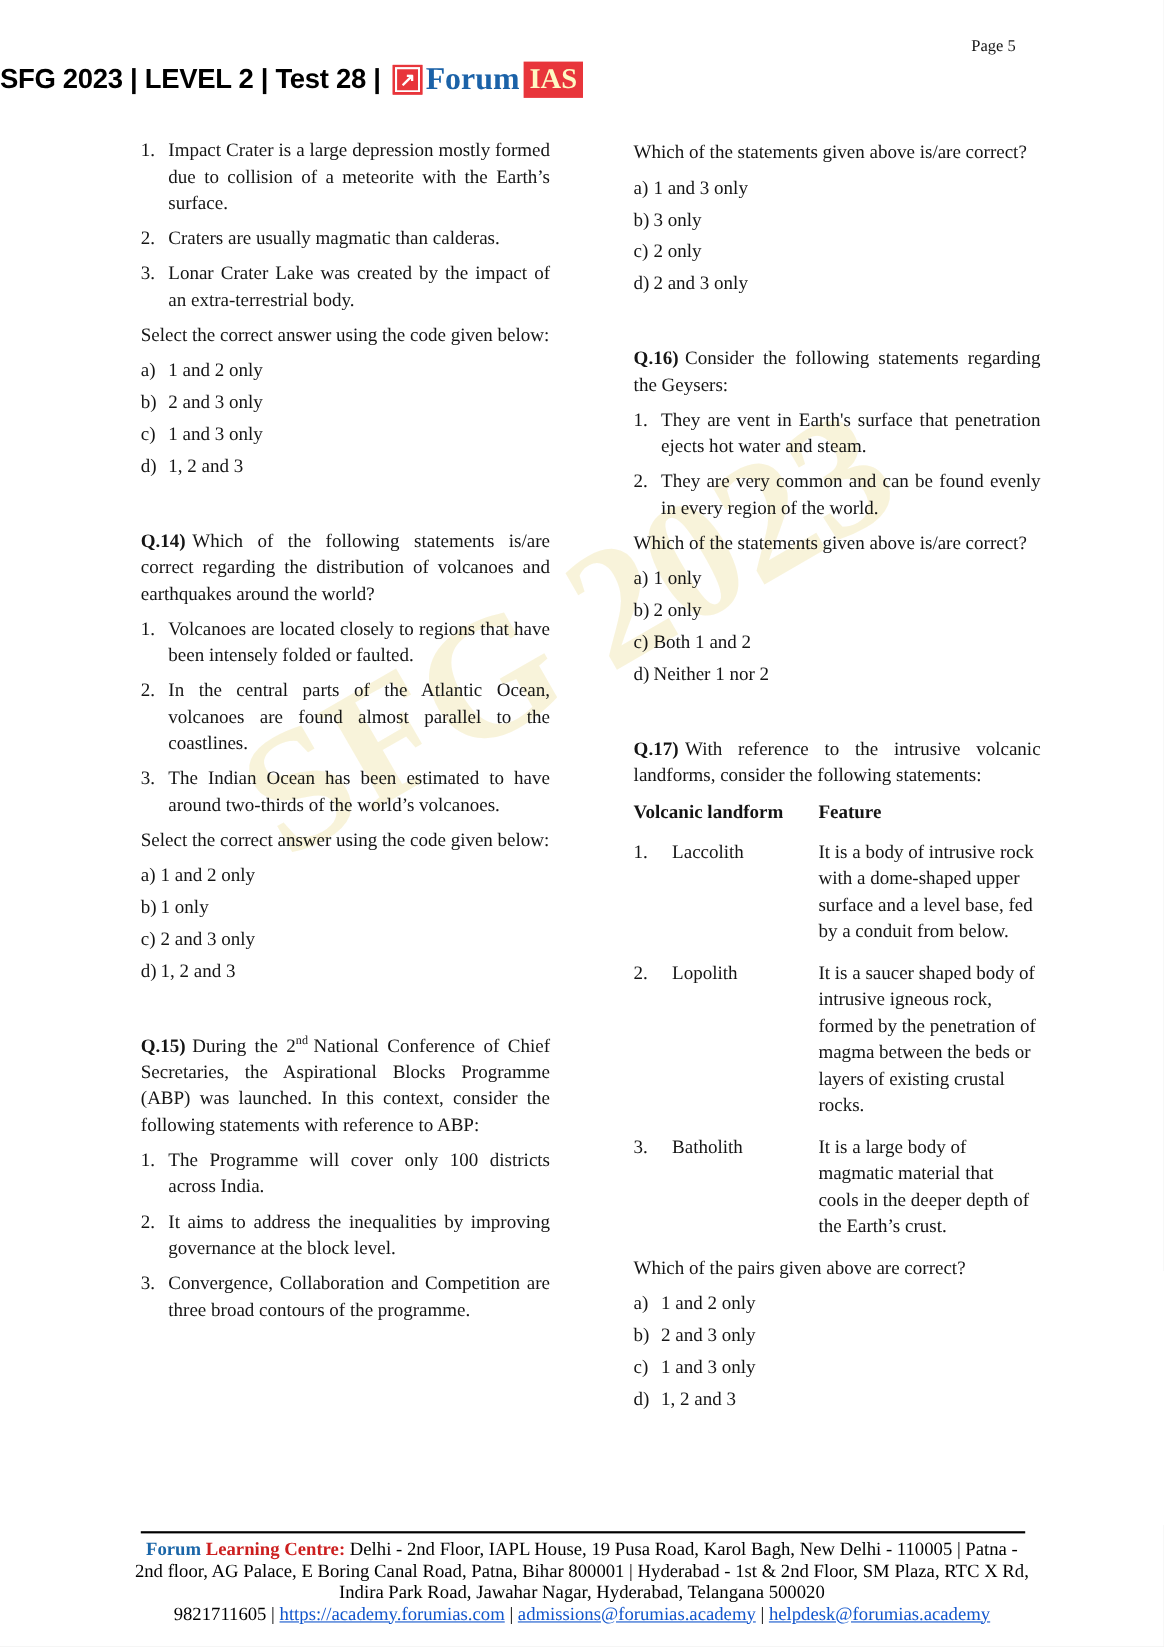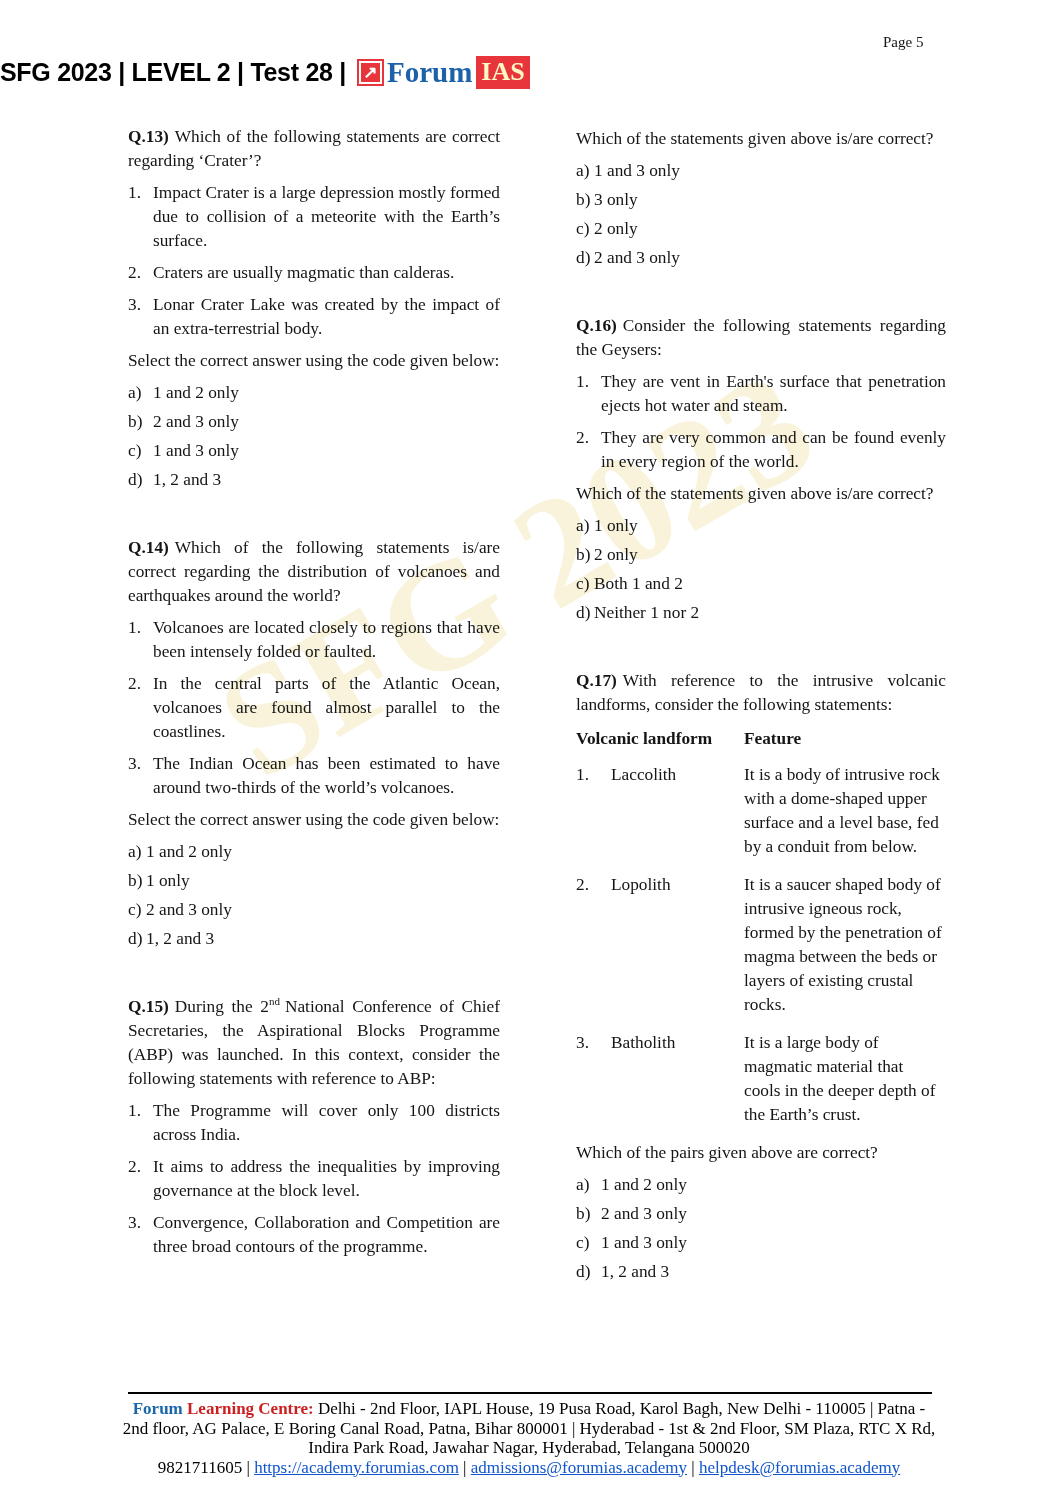--- a/index.html
+++ b/index.html
@@ -86,21 +86,20 @@
     <span class="logo">
       <span class="logo-arrow">↗</span>
       <span class="logo-name">Forum</span>
       <span class="logo-ias">IAS</span>
     </span>
   </div>
 
   <div class="col col-left">
 
     <section class="qblock q-wide">
-      <p class="stem"><b class="qnum">Q.13)</b><span>Which of the following statements are correct regarding ‘Crater’?</span></p>
       <div class="stmt">
         <span class="stmt-num">1.</span>
         <span class="stmt-body">Impact Crater is a large depression mostly formed due to collision of a meteorite with the Earth’s surface.</span>
       </div>
       <div class="stmt">
         <span class="stmt-num">2.</span>
         <span class="stmt-body">Craters are usually magmatic than calderas.</span>
       </div>
       <div class="stmt">
         <span class="stmt-num">3.</span>

